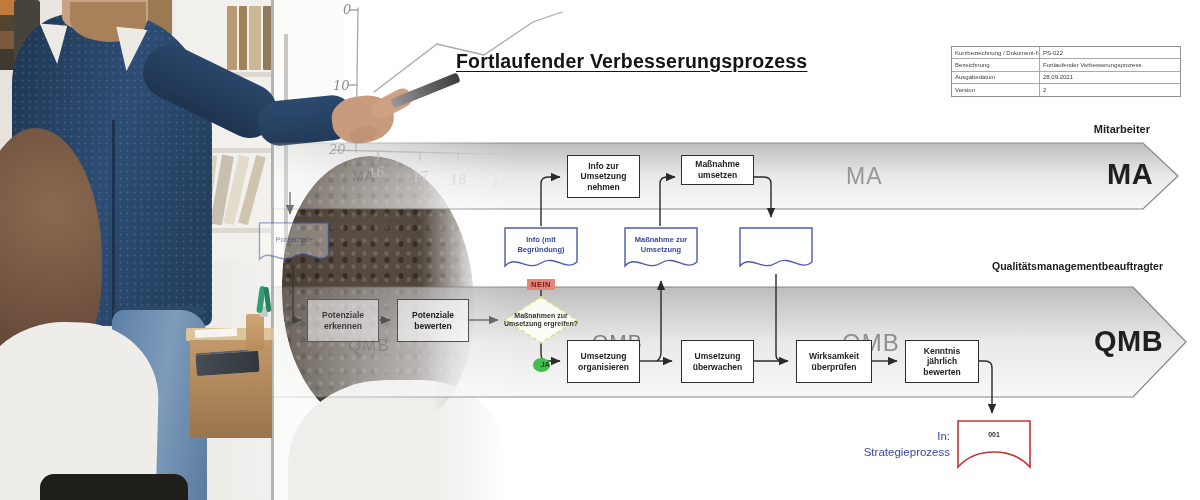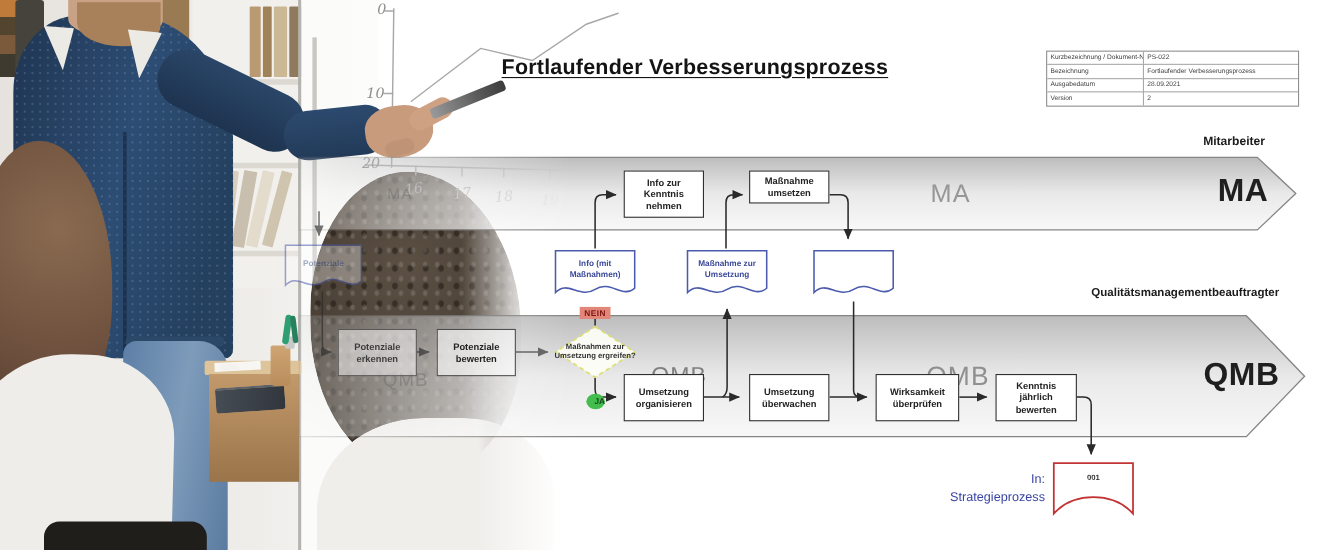--- a/index.html
+++ b/index.html
@@ -243,34 +243,34 @@
       <path d="M541,343 L541,354 Q541,361 548,361 L560,361" marker-end="url(#ah)"></path>
       <g opacity="0.65">
         <path d="M469,320 L498,320" marker-end="url(#ah)"></path>
         <path d="M379,320 L390,320" marker-end="url(#ah)"></path>
         <path d="M293,265 L293,313 Q293,320 300,320 L301,320" marker-end="url(#ah)"></path>
         <path d="M290,192 L290,214" marker-end="url(#ah)"></path>
       </g>
     </g>
   </svg>
 
-  <div class="pbox" style="left:567px;top:155px;width:73px;height:43px;">Info zur Kenntnis nehmen</div>
+  <div class="pbox" style="left:567px;top:155px;width:73px;height:43px;">Info zur Umsetzung nehmen</div>
   <div class="pbox" style="left:681px;top:155px;width:73px;height:30px;">Maßnahme umsetzen</div>
   <div class="pbox" style="left:567px;top:340px;width:73px;height:43px;">Umsetzung organisieren</div>
   <div class="pbox" style="left:681px;top:340px;width:73px;height:43px;">Umsetzung überwachen</div>
   <div class="pbox" style="left:796px;top:340px;width:76px;height:43px;">Wirksamkeit überprüfen</div>
   <div class="pbox" style="left:905px;top:340px;width:74px;height:43px;">Kenntnis jährlich bewerten</div>
   <div class="pbox faded1" style="left:307px;top:299px;width:72px;height:43px;">Potenziale erkennen</div>
   <div class="pbox faded2" style="left:397px;top:299px;width:72px;height:43px;">Potenziale bewerten</div>
 
   <div class="doc" style="left:503px;top:226px;width:76px;height:48px;">
     <svg width="76" height="48" viewBox="0 0 76 48">
       <path d="M2,2 L74,2 L74,36 C63,46 52,28 38,37 C24,46 13,28 2,40 Z" fill="#fff" stroke="#4a5aad" stroke-width="1.4"></path>
     </svg>
-    <div class="lab">Info (mit Maßnahmen)</div>
+    <div class="lab">Info (mit Begründung)</div>
   </div>
   <div class="doc" style="left:623px;top:226px;width:76px;height:48px;">
     <svg width="76" height="48" viewBox="0 0 76 48">
       <path d="M2,2 L74,2 L74,36 C63,46 52,28 38,37 C24,46 13,28 2,40 Z" fill="#fff" stroke="#4a5aad" stroke-width="1.4"></path>
     </svg>
     <div class="lab">Maßnahme zur Umsetzung</div>
   </div>
   <div class="doc fer" style="left:738px;top:226px;width:76px;height:48px;">
     <svg width="76" height="48" viewBox="0 0 76 48">
       <path d="M2,2 L74,2 L74,36 C63,46 52,28 38,37 C24,46 13,28 2,40 Z" fill="#fff" stroke="#4a5aad" stroke-width="1.4"></path>

